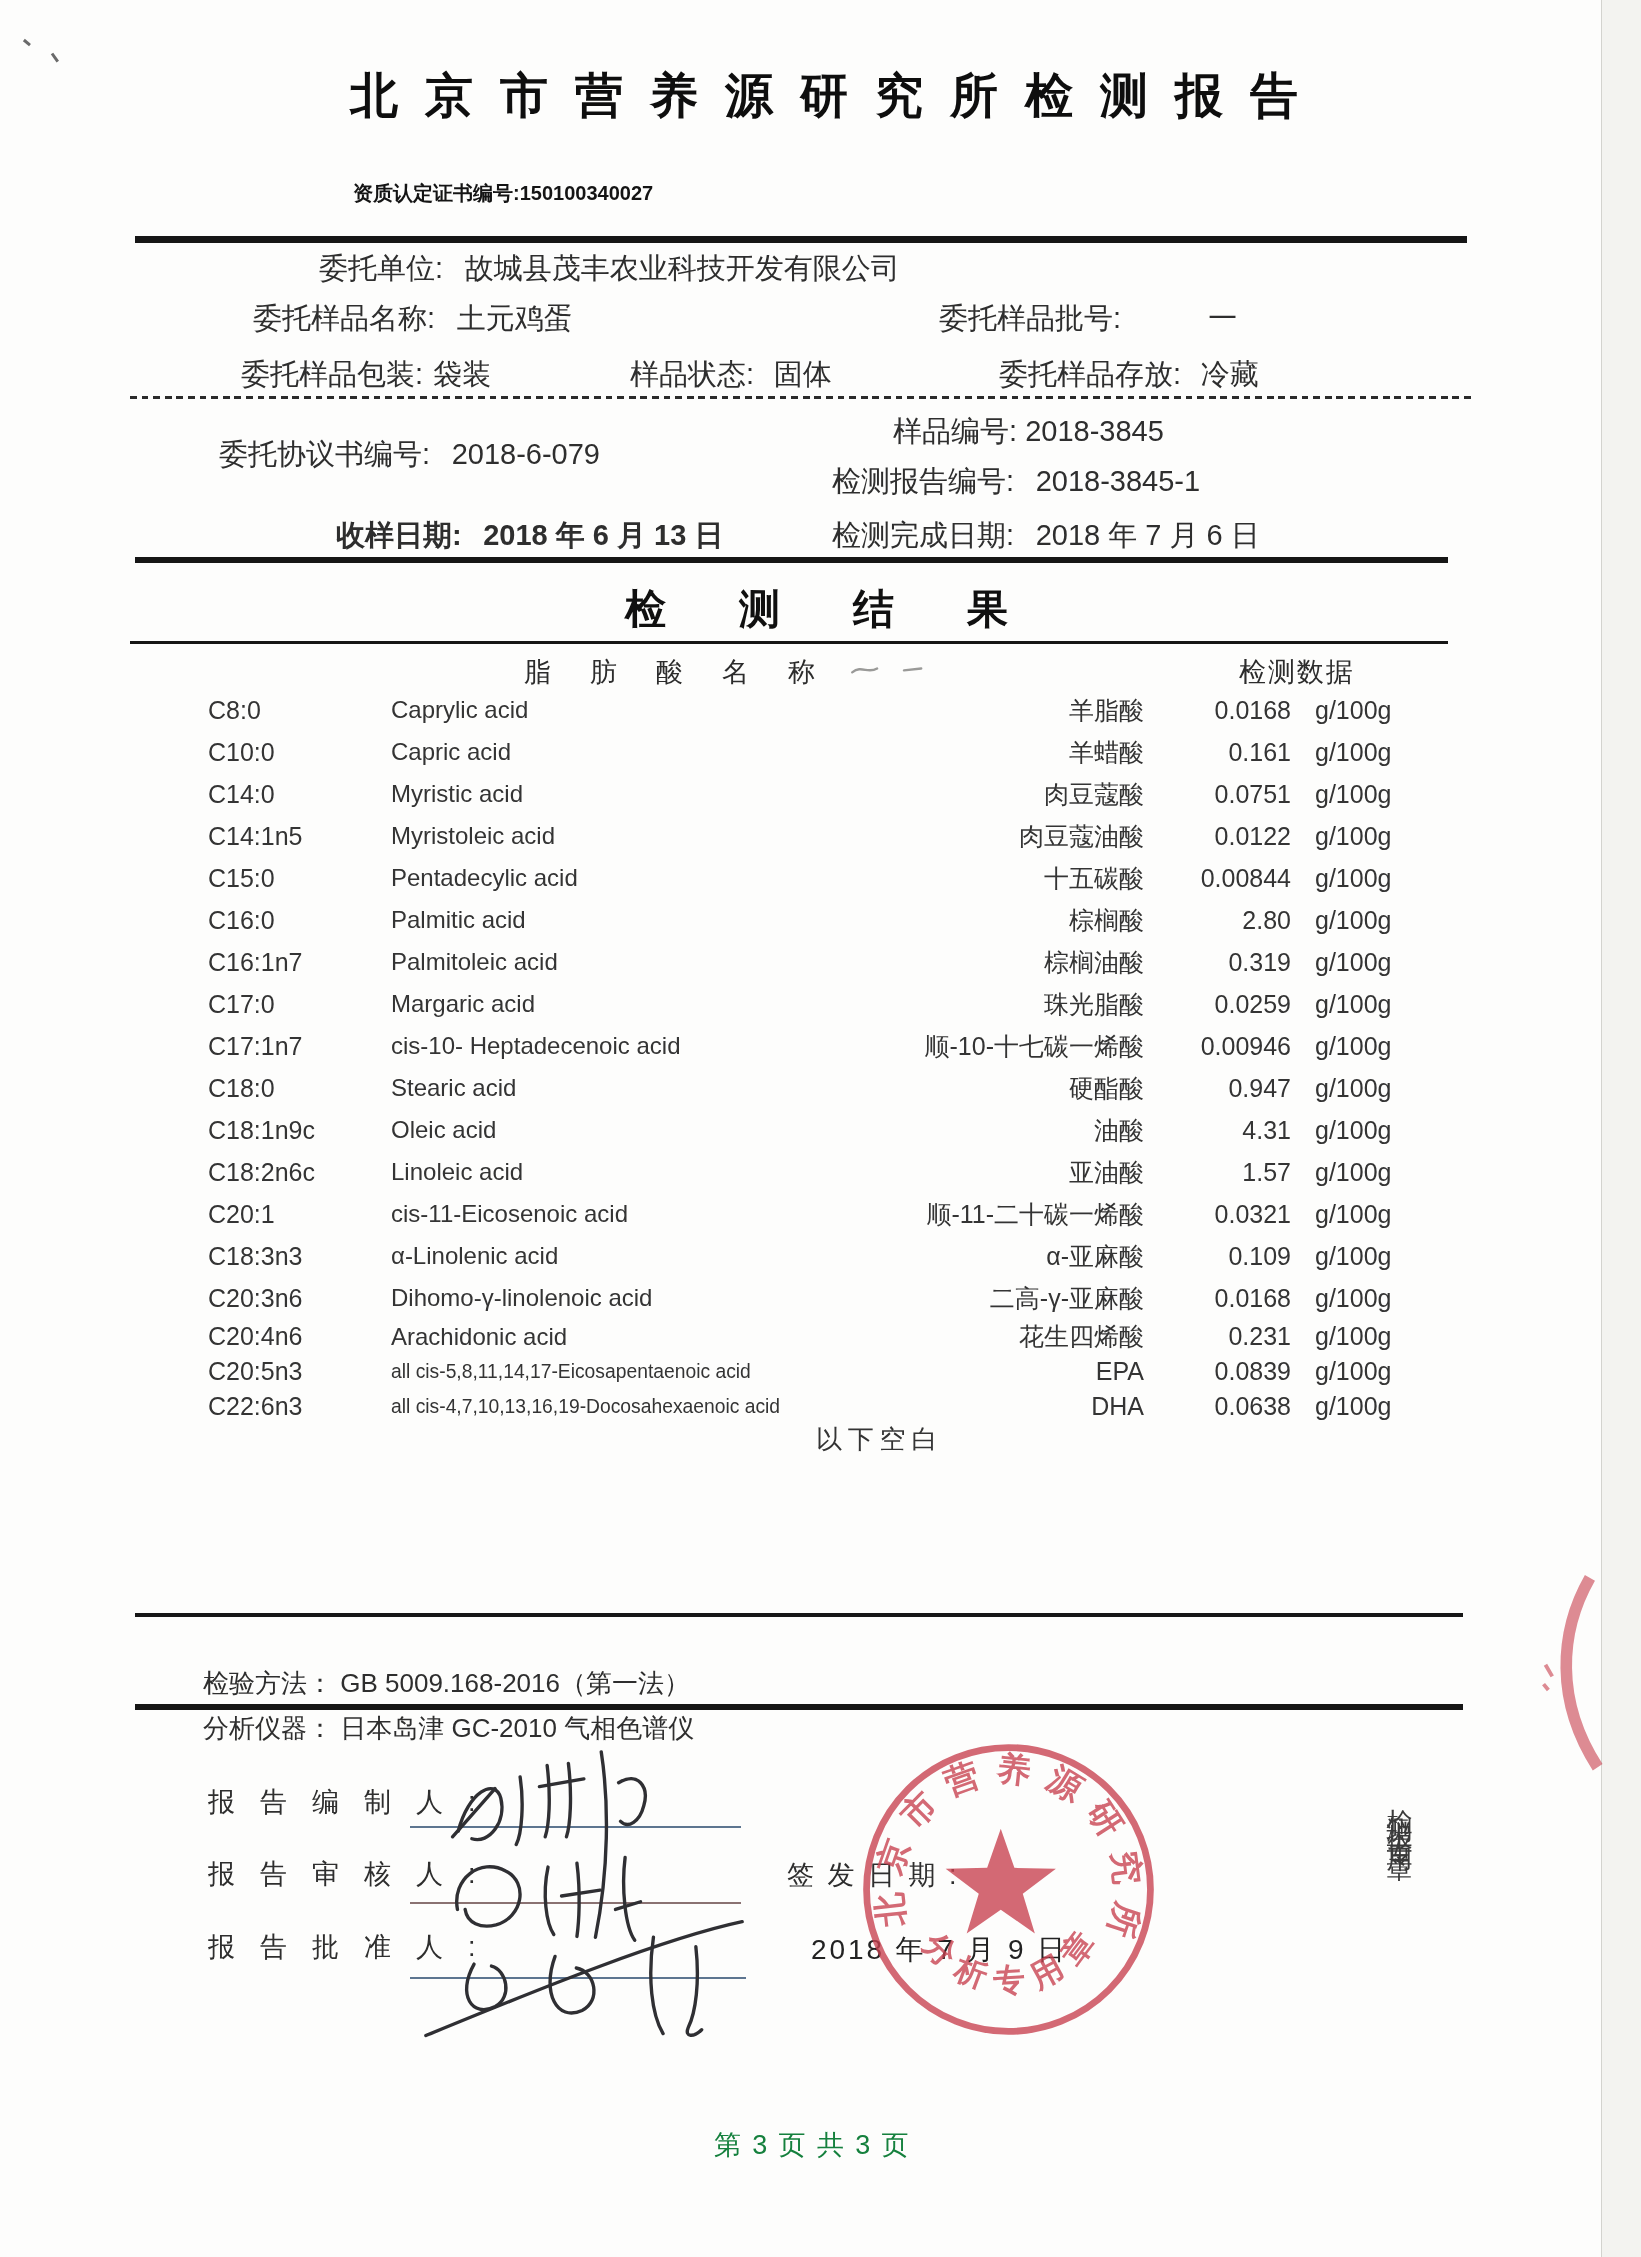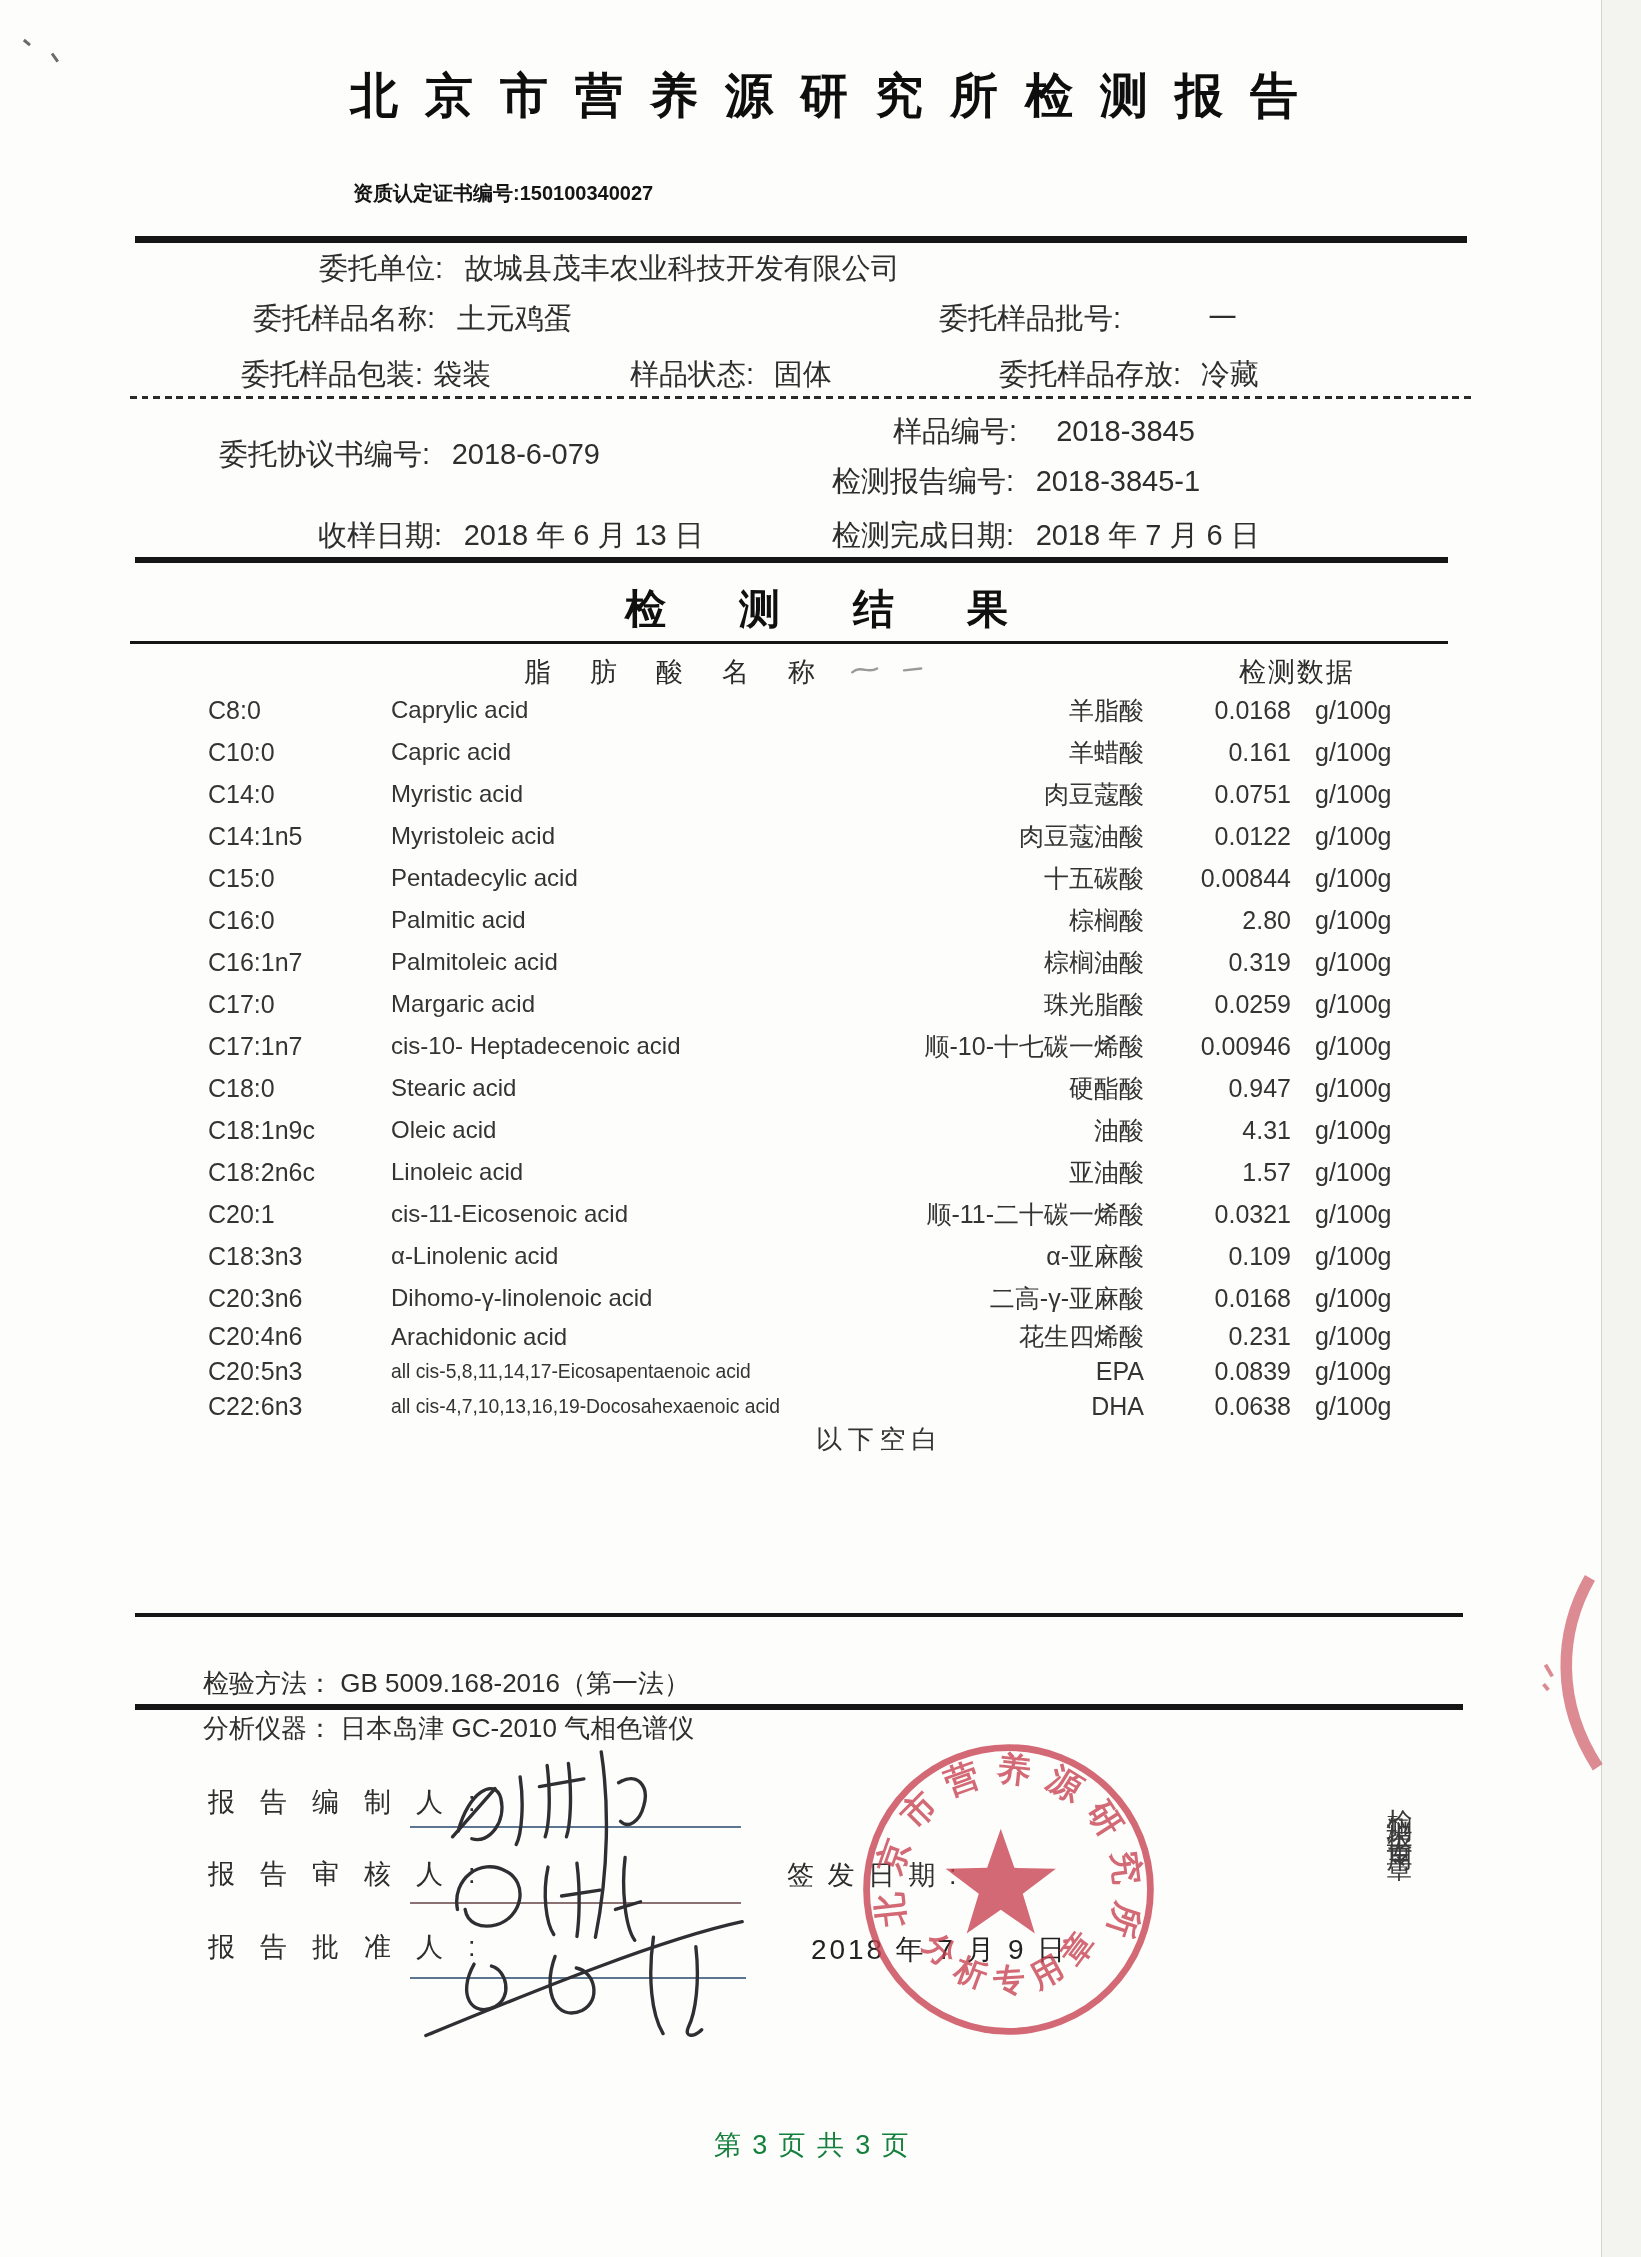--- a/index.html
+++ b/index.html
@@ -81,27 +81,27 @@
     <span style="margin-left:11.6px;">冷藏</span>
   </div>
   <div class="dashed" style="left:130px;top:396px;width:1342px;"></div>
 
   <div class="abs info" style="left:219px;top:435px;">
     <span>委托协议书编号:</span>
     <span style="margin-left:13.5px;">2018-6-079</span>
   </div>
   <div class="abs info" style="left:893px;top:412px;">
     <span>样品编号:</span>
-    <span style="margin-left:31px;">2018-3845</span>
+    <span style="margin-left:0;">2018-3845</span>
   </div>
   <div class="abs info" style="left:832px;top:462px;">
     <span>检测报告编号:</span>
     <span style="margin-left:13.5px;">2018-3845-1</span>
   </div>
-  <div class="abs info" style="left:318px;top:516px;">
+  <div class="abs info" style="left:336px;top:516px;font-weight:bold;">
     <span>收样日期:</span>
     <span style="margin-left:13.5px;">2018 年 6 月 13 日</span>
   </div>
   <div class="abs info" style="left:832px;top:516px;">
     <span>检测完成日期:</span>
     <span style="margin-left:13.5px;">2018 年 7 月 6 日</span>
   </div>
   <div class="rule" style="left:135px;top:557px;width:1313px;height:5.8px;"></div>
 
   <div class="abs rt" style="left:625px;top:582px;">检测结果</div>

